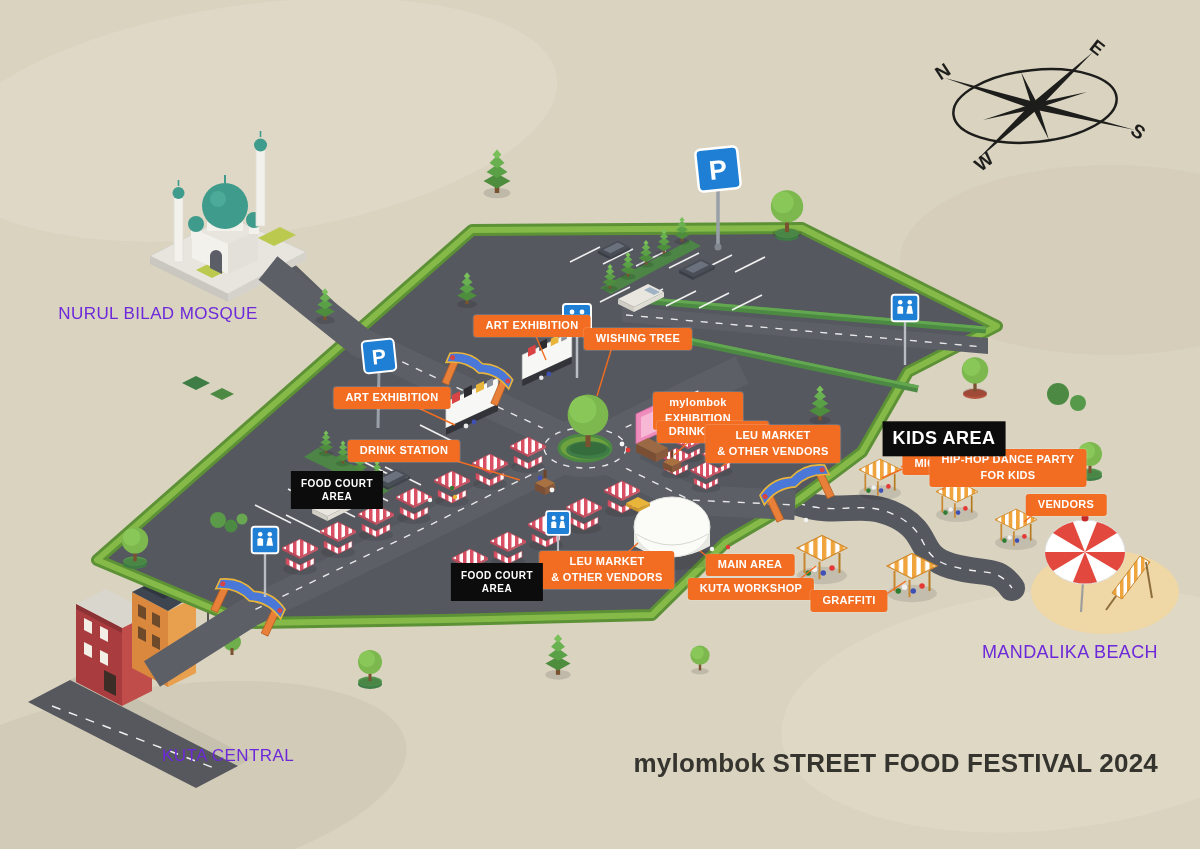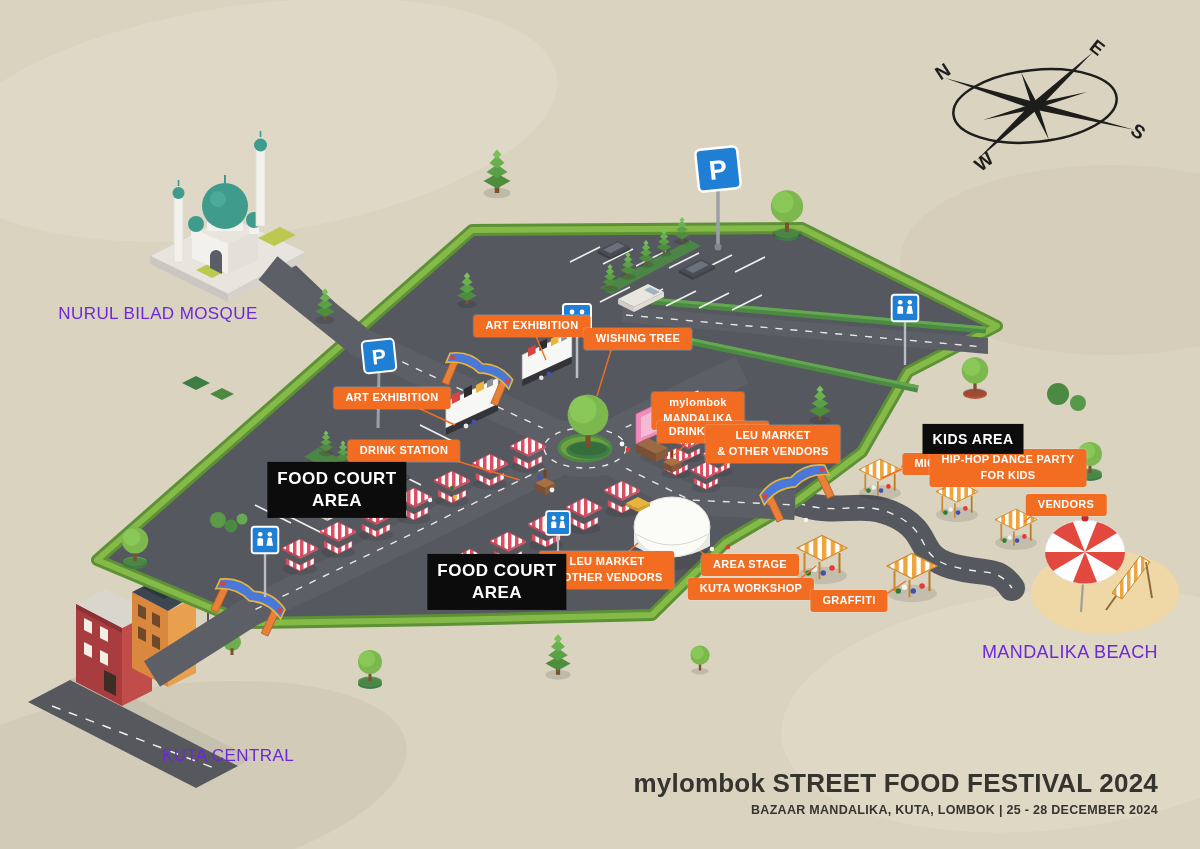--- a/index.html
+++ b/index.html
@@ -2,26 +2,26 @@
 <html><head>
 <meta charset="utf-8">
 <style>
   html,body{margin:0;padding:0;background:#bfb9a6;font-family:"Liberation Sans",sans-serif;}
   #stage{position:relative;width:1200px;height:849px;margin:0 auto;background:#d9d3c0;overflow:hidden;}
   #stage svg{position:absolute;left:0;top:0;}
   .poi{position:absolute;transform:translate(-50%,-50%);background:#f26d21;color:#fff;
        font-size:11px;font-weight:700;line-height:1.45;padding:3px 12px;text-align:center;
        white-space:pre-line;letter-spacing:.3px;border-radius:3px;box-shadow:0 0 0 1px rgba(255,255,255,.15);}
   .area{position:absolute;transform:translate(-50%,-50%);background:#0c0c0c;color:#fff;
-       font-size:17px;font-weight:800;line-height:1.3;padding:6px 10px;text-align:center;
+       font-size:10px;font-weight:800;line-height:1.3;padding:6px 10px;text-align:center;
        white-space:pre-line;letter-spacing:.5px;}
   .landmark{position:absolute;transform:translate(-50%,-50%);color:#6d28d9;font-weight:400;
        font-size:17px;letter-spacing:.4px;white-space:nowrap;}
   .landmark.small{font-size:18px;}
-  #titleblock{position:absolute;right:42px;top:768px;text-align:right;color:#35342f;margin-left:12px;}
+  #titleblock{position:absolute;right:42px;top:748px;text-align:right;color:#35342f;margin-left:12px;}
   #titleblock .main{font-size:26px;font-weight:800;letter-spacing:.2px;}
   #titleblock .sub{font-size:12.5px;font-weight:700;margin-top:4px;letter-spacing:.3px;}
 </style>
 </head>
 <body>
 
 <div id="stage">
 
 <svg width="1200" height="849" viewBox="0 0 1200 849">
   <defs>
@@ -425,43 +425,42 @@
     <line x1="957" y1="476" x2="942" y2="490"></line>
     <line x1="1041" y1="508" x2="1024" y2="522"></line>
     <line x1="941" y1="447" x2="901" y2="467"></line>
   </g>
 </svg>
 
 <div class="poi" style="left:392px;top:398px">ART EXHIBITION</div>
 <div class="poi" style="left:532px;top:326px">ART EXHIBITION</div>
 <div class="poi" style="left:638px;top:339px">WISHING TREE</div>
 <div class="poi" style="left:698px;top:411px">mylombok
-MANDALIKA</div>
+EXHIBITION</div>
 <div class="poi" style="left:713px;top:432px">DRINK STATION</div>
 <div class="poi" style="left:773px;top:444px">LEU MARKET
 &amp; OTHER VENDORS</div>
 <div class="poi" style="left:404px;top:451px">DRINK STATION</div>
 <div class="poi" style="left:607px;top:570px">LEU MARKET
 &amp; OTHER VENDORS</div>
-<div class="poi" style="left:750px;top:565px">AREA STAGE</div>
+<div class="poi" style="left:750px;top:565px">MAIN AREA</div>
 <div class="poi" style="left:751px;top:589px">KUTA WORKSHOP</div>
 <div class="poi" style="left:849px;top:601px">GRAFFITI</div>
 <div class="poi" style="left:924px;top:464px">MI6</div>
 <div class="poi" style="left:1008px;top:468px">HIP-HOP DANCE PARTY
 FOR KIDS</div>
 <div class="poi" style="left:1066px;top:505px">VENDORS</div>
 
 <div class="area" style="left:337px;top:490px">FOOD COURT
 AREA</div>
 <div class="area" style="left:497px;top:582px">FOOD COURT
 AREA</div>
-<div class="area" style="left:973px;top:439px;font-size:14px">KIDS AREA</div>
+<div class="area" style="left:944px;top:439px;font-size:18px">KIDS AREA</div>
 
 <div class="landmark" style="left:158px;top:314px">NURUL BILAD MOSQUE</div>
 <div class="landmark" style="left:228px;top:756px">KUTA CENTRAL</div>
 <div class="landmark small" style="left:1070px;top:652px">MANDALIKA BEACH</div>
 
 <div id="titleblock">
   <div class="main">mylombok STREET FOOD FESTIVAL 2024</div>
-  <div class="sub">BAZAAR MANDALIKA, KUTA, LOMBOK | 25 - 28 DECEMBER 2024</div>
 </div>
 
 </div>
 
 </body></html>

